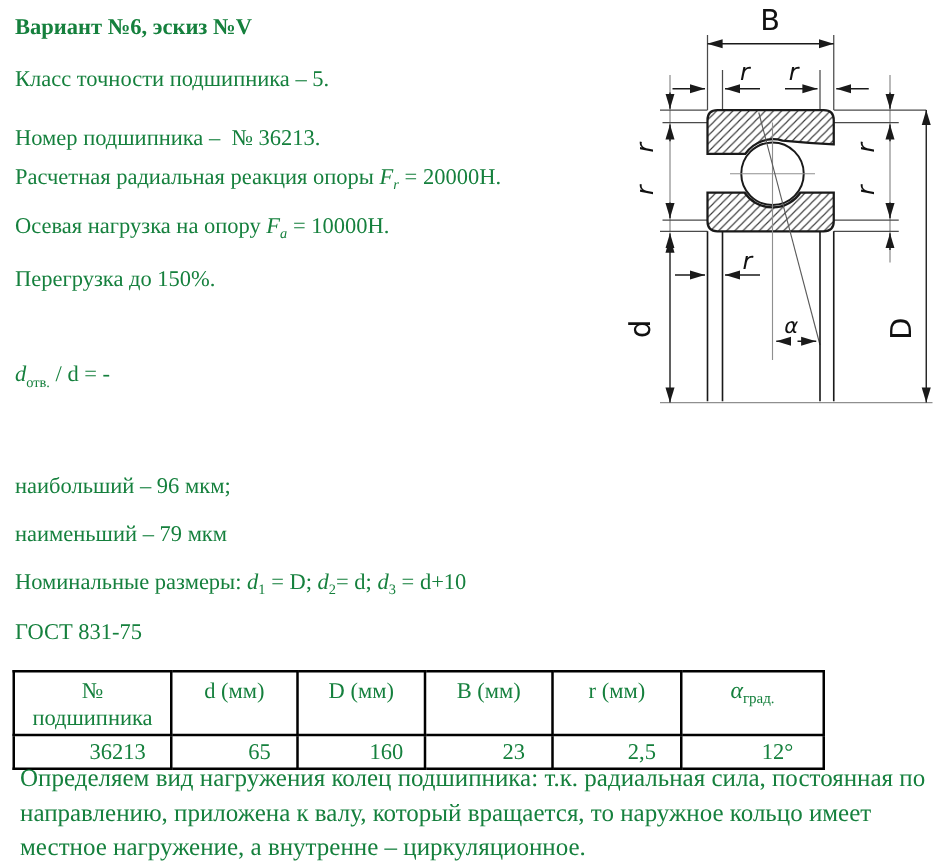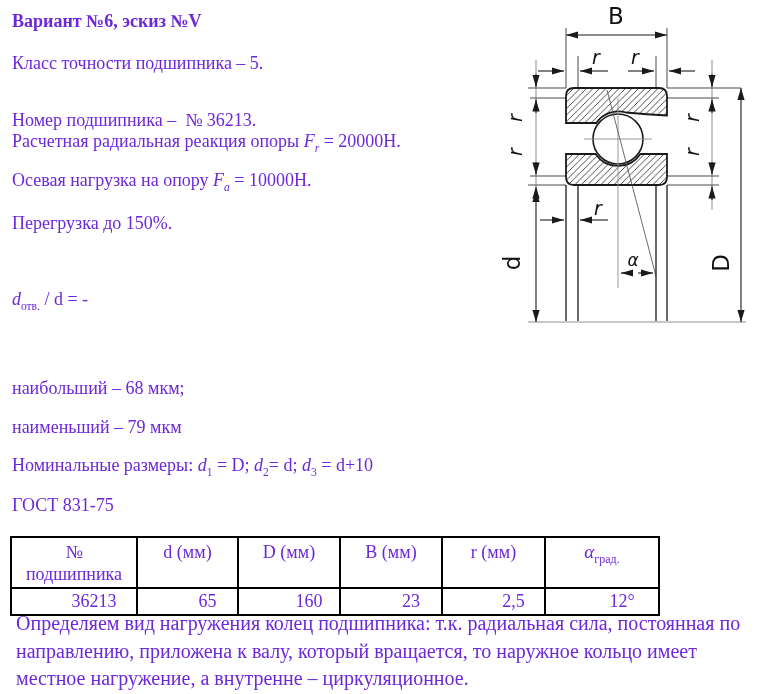--- a/index.html
+++ b/index.html
@@ -1,17 +1,17 @@
 <!DOCTYPE html>
 <html><head>
 <meta charset="utf-8">
 <style>
   html,body{margin:0;padding:0;background:#fff;}
   .page{position:relative;width:752px;height:694px;background:#fff;overflow:hidden;
-        font-family:"Liberation Serif",serif;color:#6d28d9;}
+        font-family:"Liberation Serif",serif;color:#15803d;}
   .line{position:absolute;left:12px;font-size:18px;white-space:nowrap;line-height:22px;}
   .title{font-weight:bold;}
   .line sub{font-size:11.5px;line-height:0;}
   .line sub.it{font-style:italic;}
   .sym{font-style:italic;}
   
   .sketch{position:absolute;left:480px;top:0;width:277px;height:335px;}
   .cons{stroke:#8f8f8f;stroke-width:1;fill:none;}
   .ext{stroke:#4a4a4a;stroke-width:1;fill:none;}
   .dim{stroke:#1a1a1a;stroke-width:1.1;fill:none;}
@@ -34,31 +34,31 @@
   .conclusion{position:absolute;left:16px;top:610px;width:747px;margin:0;
               font-size:20px;line-height:27.5px;}
 </style>
 </head>
 <body>
 
 <div class="page">
 
   <div class="line title" style="top:10px">Вариант №6, эскиз №V</div>
   <div class="line" style="top:52px">Класс точности подшипника – 5.</div>
-  <div class="line" style="top:109px">Номер подшипника – &nbsp;№ 36213.</div>
+  <div class="line" style="top:99px">Номер подшипника – &nbsp;№ 36213.</div>
 
   <div class="line" style="top:130px"><span>Расчетная радиальная реакция опоры </span><span class="sym">F</span><sub class="it">r</sub><span> = 20000Н.</span></div>
 
   <div class="line" style="top:169px"><span>Осевая нагрузка на опору </span><span class="sym">F</span><sub class="it">a</sub><span> = 10000Н.</span></div>
 
   <div class="line" style="top:212px">Перегрузка до 150%.</div>
 
   <div class="line" style="top:288px"><span class="sym">d</span><sub>отв.</sub><span> / d = -</span></div>
 
-  <div class="line" style="top:377px">наибольший – 68 мкм;</div>
+  <div class="line" style="top:377px">наибольший – 96 мкм;</div>
   <div class="line" style="top:416px">наименьший – 79 мкм</div>
 
   <div class="line" style="top:454px"><span>Номинальные размеры: </span><span class="sym">d</span><sub>1</sub><span> = D; </span><span class="sym">d</span><sub>2</sub><span>= d; </span><span class="sym">d</span><sub>3</sub><span> = d+10</span></div>
 
   <div class="line" style="top:494px">ГОСТ 831-75</div>
 
   <svg class="sketch" viewBox="0 0 277 335" width="277" height="335">
     <defs>
       <pattern id="hatch" patternUnits="userSpaceOnUse" width="6.5" height="6.5">
         <rect width="6.5" height="6.5" fill="#fff"></rect>

